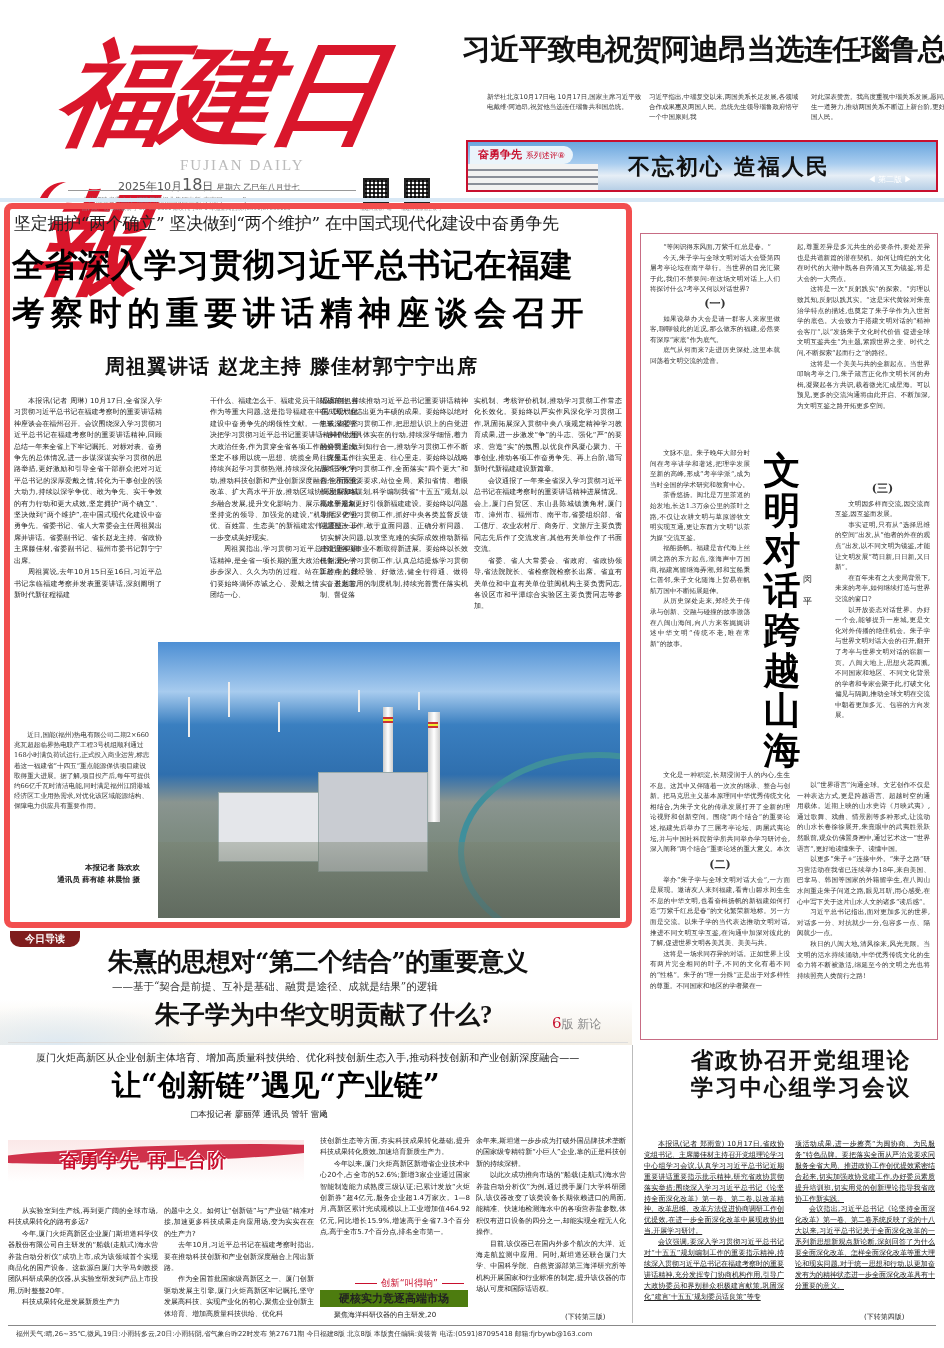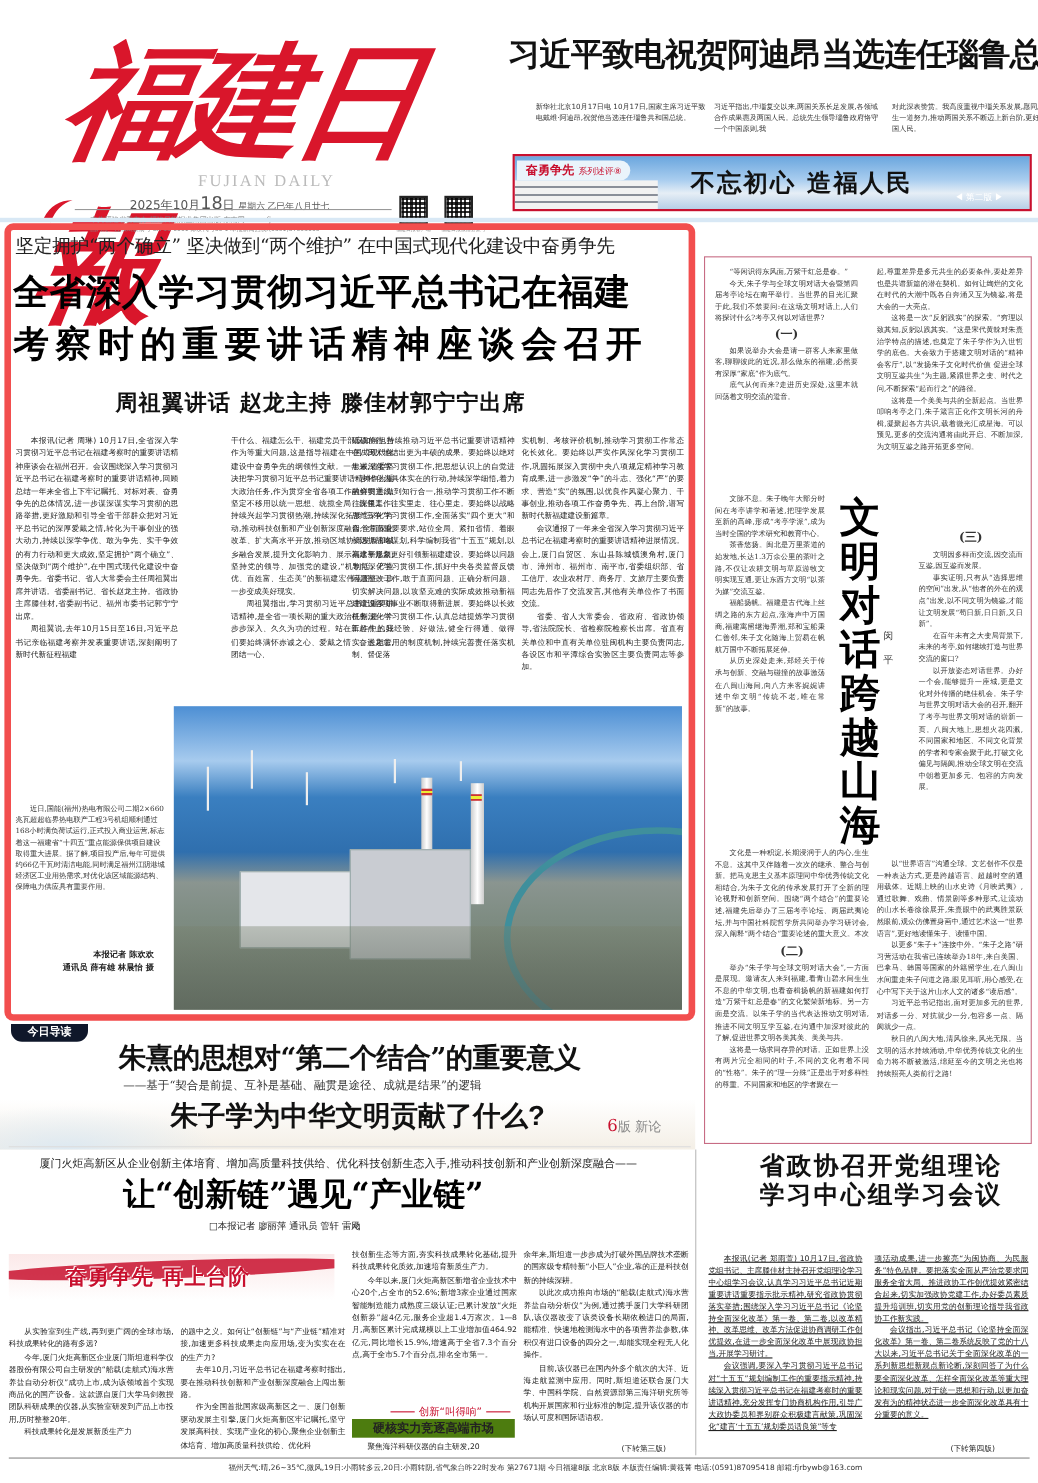--- a/index.html
+++ b/index.html
@@ -47,26 +47,26 @@
 #photo-caption p{text-indent:2em;}
 #photo-credit{left:40px;top:862px;width:100px;text-align:right;font-size:7.5px;font-weight:bold;color:#222;line-height:12px;}
 #main-photo{left:158px;top:642px;width:462px;height:276px;background:linear-gradient(180deg,#4d8fd4 0%,#a7cbee 18%,#3a7fc0 30%,#2f6fae 48%,#8a9590 58%,#7e8c82 70%,#6f7a6c 100%);overflow:hidden;}
 .chimney{position:absolute;width:10px;background:linear-gradient(90deg,#ccc,#fff,#ccc);}
 .chimney:after{content:"";position:absolute;left:0;top:10px;width:10px;height:6px;background:linear-gradient(180deg,#c33 0 2px,#ee3 2px 4px,#c33 4px 6px);}
 .turbine{position:absolute;width:2px;background:#eee;}
 .plant{position:absolute;background:#e4e6ea;border:1px solid #9aa;}
 .canal{position:absolute;border:6px solid #3f8f9c;border-radius:50%;}
 
 
-#guide-tag{left:10px;top:931px;width:70px;height:16px;background:#0f172a;border-radius:0 0 10px 10px;color:#fff;font-size:10px;font-weight:bold;text-align:center;line-height:16px;}
+#guide-tag{left:10px;top:931px;width:70px;height:16px;background:#7f1d1d;border-radius:0 0 10px 10px;color:#fff;font-size:10px;font-weight:bold;text-align:center;line-height:16px;}
 #guide-bg{left:0;top:930px;width:632px;height:115px;background:linear-gradient(180deg,#fff 60%,#f4efe6 100%);}
 #guide-hill{left:0;top:1005px;width:200px;height:40px;background:radial-gradient(ellipse at 30% 100%,#dde9f2 0%,rgba(255,255,255,0) 70%);}
 #guide-title1{left:108px;top:945px;font-size:25px;font-weight:bold;color:#111;white-space:nowrap;font-family:"DejaVu Serif",serif;letter-spacing:-0.5px;}
 #guide-sub{left:112px;top:980px;font-size:10.5px;color:#333;white-space:nowrap;font-family:"DejaVu Serif",serif;}
-#guide-title2{left:155px;top:998px;font-size:25px;font-weight:bold;color:#111;white-space:nowrap;font-family:Liberation Sans, sans-serif;text-align:right;}
+#guide-title2{left:155px;top:998px;font-size:25px;font-weight:bold;color:#111;white-space:nowrap;font-family:Liberation Serif, serif;text-align:right;}
 #guide-page{left:552px;top:1014px;font-size:12px;color:#888;white-space:nowrap;}
 #guide-page b{color:#c8102e;font-weight:normal;font-size:15px;font-family:"DejaVu Serif",serif;}
 #guide-rule{left:8px;top:1042px;width:620px;height:1px;background:#ddd;}
 
 
 #innov-kicker{left:36px;top:1051px;font-size:10px;color:#222;white-space:nowrap;}
 #innov-title{left:112px;top:1066px;font-size:29px;font-weight:bold;color:#000;white-space:nowrap;font-family:"DejaVu Serif",serif;}
 #innov-byline{left:190px;top:1109px;font-size:8.5px;color:#222;white-space:nowrap;}
 #innov-banner{left:8px;top:1140px;width:296px;height:42px;background:linear-gradient(180deg,#fbe8e8 0%,#fff 100%);overflow:hidden;}
 #innov-banner:before{content:"";position:absolute;left:-20px;top:6px;width:340px;height:16px;background:#c8102e;border-radius:50%;transform:rotate(-2deg);opacity:.85;}
@@ -88,21 +88,21 @@
 #essay-author{left:803px;top:568px;width:12px;font-size:9px;line-height:22px;color:#333;}
 
 
 #cppcc-title{left:676px;top:1047px;width:250px;text-align:center;font-size:22.5px;font-weight:bold;line-height:27px;color:#111;font-family:"DejaVu Serif",serif;letter-spacing:2px;}
 .cppcc-col{top:1139px;width:140px;font-size:7px;line-height:10.9px;color:#222;text-align:justify;text-decoration:underline;}
 .cppcc-col p{text-indent:2em;}
 #cppcc-cont{left:864px;top:1312px;font-size:7px;color:#222;}
 
 
 #footer-rule{left:8px;top:1325px;width:928px;height:1px;background:#888;}
-#footer{left:0;top:1329px;width:784px;text-align:right;font-size:6.8px;color:#333;white-space:nowrap;}
+#footer{left:16px;top:1329px;width:784px;text-align:left;font-size:6.8px;color:#333;white-space:nowrap;}
 .vdiv{position:absolute;width:1px;background:#bbb;}
 </style>
 </head>
 <body>
 
 <div class="abs" id="masthead-logo">福建日報</div>
 <div class="abs" id="masthead-en">FUJIAN DAILY</div>
 <div class="abs" id="masthead-date">
   <span>2025年10月</span><span class="big">18</span><span>日</span>
   <span class="small">星期六  乙巳年八月廿七</span>

